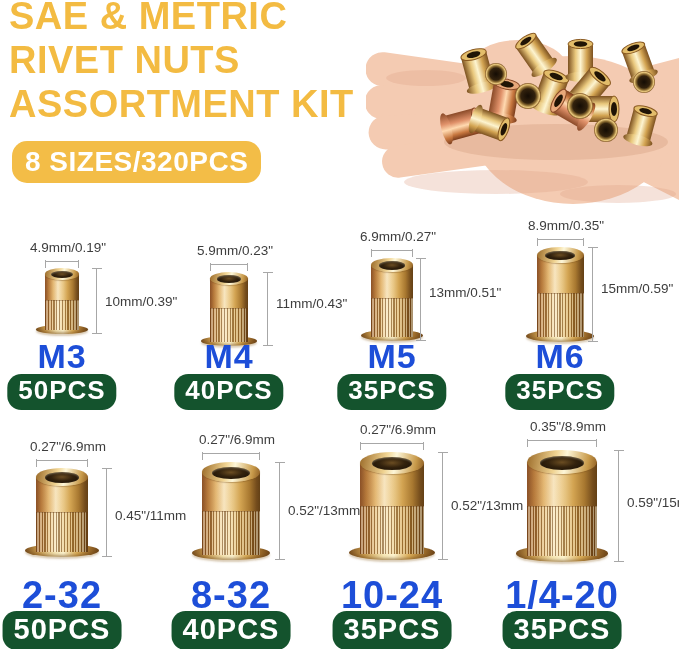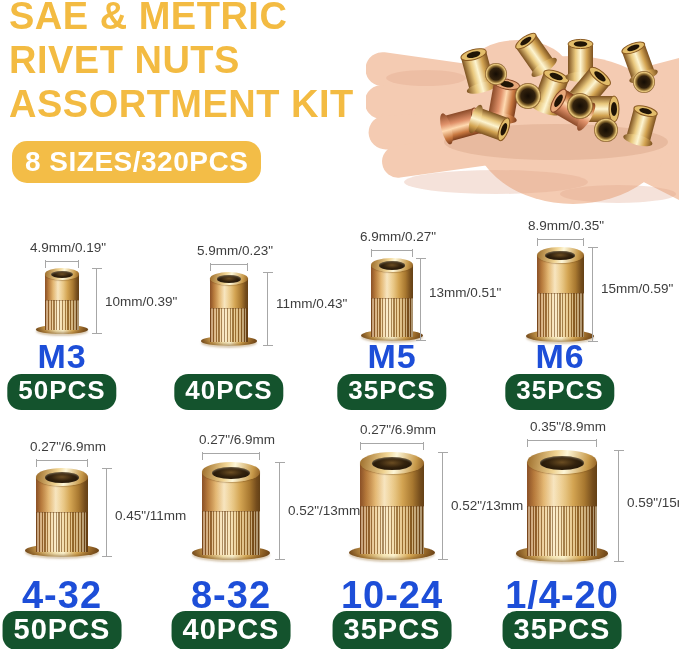--- a/index.html
+++ b/index.html
@@ -258,20 +258,21 @@
         <div class="flange"></div>
         <div class="body">
           <div class="knurl"></div>
         </div>
         <div class="rim">
           <div class="hole"></div>
         </div>
       </div>
     <div class="dimh"></div>
     <div class="dimh-label">11mm/0.43"</div>
+    <div class="size-label">M4</div>
     <div class="qty-pill">40PCS</div>
   </div>
 
   <div class="cell row1 p2">
     <div class="dimw-label">6.9mm/0.27"</div>
     <div class="dimw"></div>
     <div class="nut">
         <div class="flange"></div>
         <div class="body">
           <div class="knurl"></div>
@@ -311,21 +312,21 @@
         <div class="flange"></div>
         <div class="body">
           <div class="knurl"></div>
         </div>
         <div class="rim">
           <div class="hole"></div>
         </div>
       </div>
     <div class="dimh"></div>
     <div class="dimh-label">0.45"/11mm</div>
-    <div class="size-label">4-32</div>
+    <div class="size-label">2-32</div>
     <div class="qty-pill">50PCS</div>
   </div>
 
   <div class="cell row2 p5">
     <div class="dimw-label">0.27"/6.9mm</div>
     <div class="dimw"></div>
     <div class="nut">
         <div class="flange"></div>
         <div class="body">
           <div class="knurl"></div>

